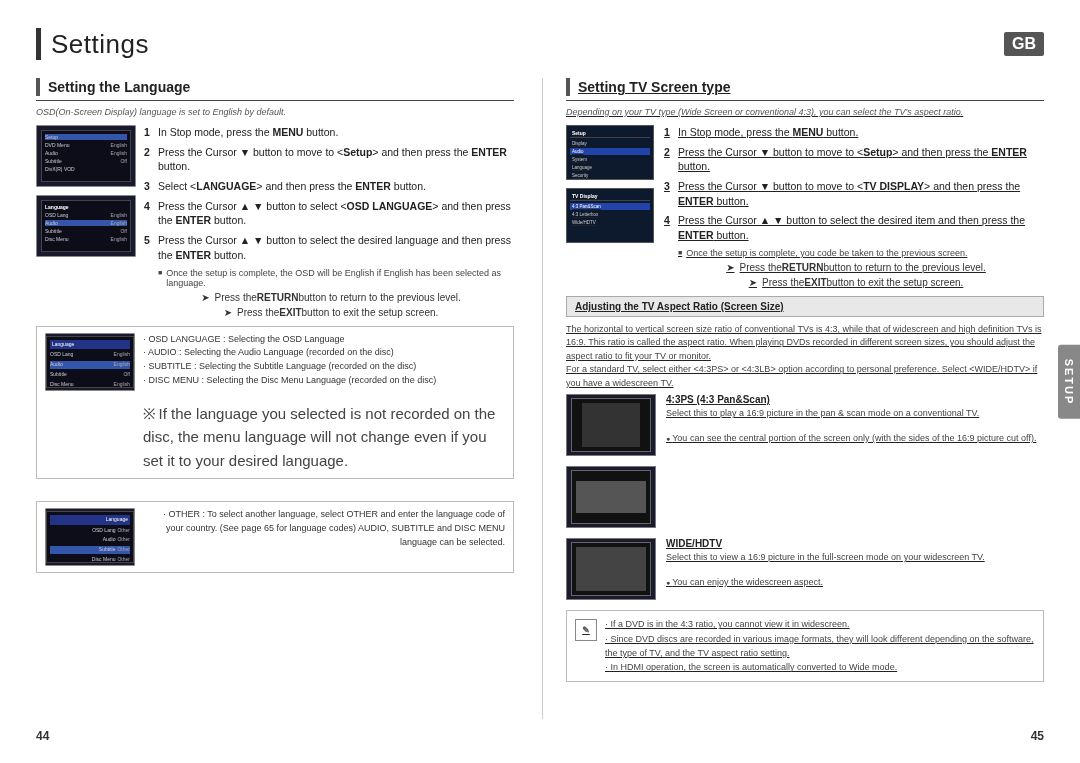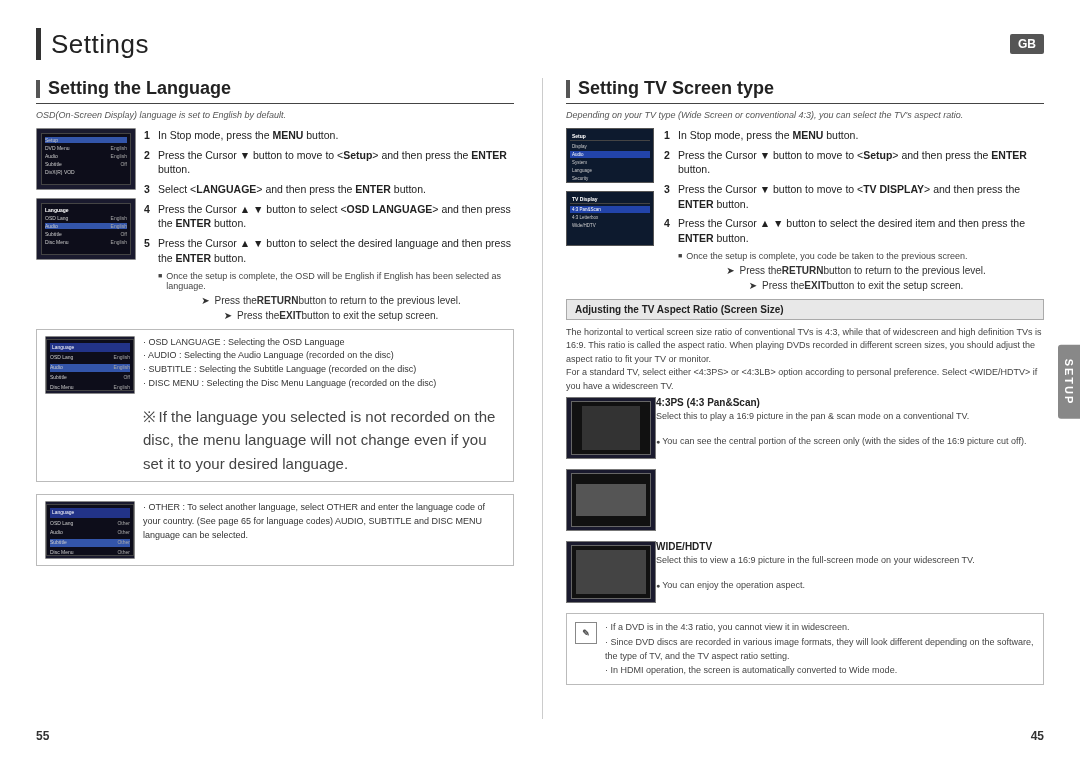--- a/index.html
+++ b/index.html
@@ -38,59 +38,60 @@
     .page-title {
       font-size: 26px;
       font-weight: normal;
       color: #222;
       letter-spacing: 0.5px;
     }
     .gb-badge {
       margin-left: auto;
       background: #555;
       color: #fff;
-      font-size: 12px;
+      font-size: 16px;
       font-weight: bold;
       padding: 3px 8px;
       border-radius: 2px;
     }
 
     
     .content-row {
       display: flex;
       flex: 1;
       gap: 0;
     }
     .left-col {
       flex: 1;
       padding-right: 28px;
       border-right: 1px solid #ccc;
     }
     .right-col {
       flex: 1;
       padding-left: 23px;
+      text-decoration: underline;
     }
 
     
     .section-header {
       display: flex;
       align-items: center;
       border-bottom: 1px solid #444;
       padding-bottom: 4px;
       margin-bottom: 6px;
     }
     .section-bar {
       width: 4px;
       height: 18px;
       background: #555;
       margin-right: 8px;
       flex-shrink: 0;
     }
     .section-title {
-      font-size: 18px;
+      font-size: 14px;
       font-weight: bold;
       color: #222;
     }
 
     .subtitle-note {
       font-size: 9px;
       color: #555;
       margin-bottom: 8px;
       font-style: italic;
     }
@@ -244,20 +245,21 @@
 
     .aspect-desc {
       font-size: 9px;
       color: #444;
       margin-bottom: 4px;
       line-height: 1.5;
     }
 
     .aspect-item {
       display: flex;
+      gap: 10px;
       margin-bottom: 10px;
       align-items: flex-start;
     }
     .aspect-img {
       width: 90px;
       height: 62px;
       background: #1a1a2e;
       border: 1px solid #777;
       flex-shrink: 0;
       display: flex;
@@ -550,21 +552,21 @@
         <div style="font-size:9px; line-height:1.55; color:#333;">
           · OSD LANGUAGE : Selecting the OSD Language<br>
           · AUDIO : Selecting the Audio Language (recorded on the disc)<br>
           · SUBTITLE : Selecting the Subtitle Language (recorded on the disc)<br>
           · DISC MENU : Selecting the Disc Menu Language (recorded on the disc)<br>
           <br>
           <span class="warning-note">If the language you selected is not recorded on the disc, the menu language will not change even if you set it to your desired language.</span>
         </div>
       </div>
 
-      <div class="extra-section-with-img" style="margin-top:12px;">
+      <div class="extra-section-with-img" style="margin-top:22px;text-align:right;">
         <div class="screen-img" style="width:90px; height:58px; flex-shrink:0;">
           <div class="screen-img-inner">
             <div class="screen-row" style="background:#223388; padding:1px 2px;">
               <span class="screen-label" style="color:#fff;">Language</span>
             </div>
             <div class="screen-row">
               <span class="screen-label">OSD Lang</span>
               <span class="screen-value">Other</span>
             </div>
             <div class="screen-row">
@@ -678,35 +680,35 @@
       <div class="aspect-item">
         <div class="aspect-img">
           <div class="tv-wide">
             <div class="tv-inner-wide"></div>
           </div>
         </div>
         <div class="aspect-info">
           <div class="aspect-title">WIDE/HDTV</div>
           <div class="aspect-desc-text">
             Select this to view a 16:9 picture in the full-screen mode on your widescreen TV.
-            <span class="bullet">You can enjoy the operation aspect.</span>
+            <span class="bullet">You can enjoy the widescreen aspect.</span>
           </div>
         </div>
       </div>
 
       <div class="bottom-note">
         <div class="note-icon">✎</div>
         <div class="note-text-area">
           · If a DVD is in the 4:3 ratio, you cannot view it in widescreen.<br>
           · Since DVD discs are recorded in various image formats, they will look different depending on the software, the type of TV, and the TV aspect ratio setting.<br>
           · In HDMI operation, the screen is automatically converted to Wide mode.
         </div>
       </div>
     </div>
   </div>
 
   <div class="page-numbers">
-    <span>55</span>
+    <span>44</span>
     <span>45</span>
   </div>
 </div>
 
 <div class="setup-tab">SETUP</div>
 
 </body></html>

